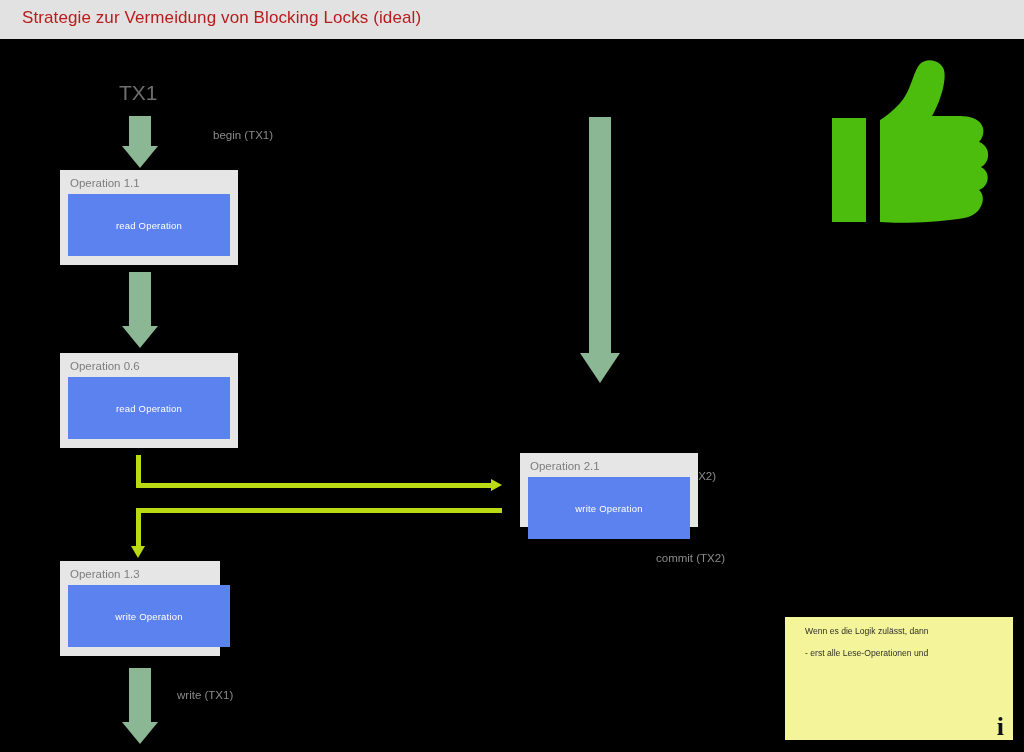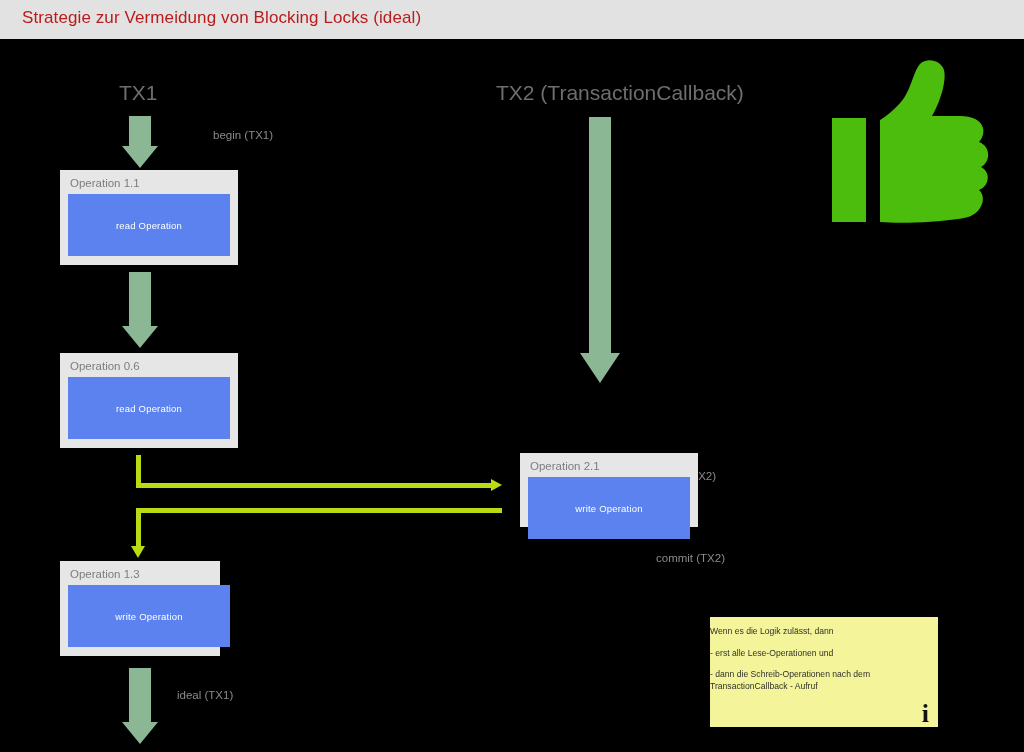--- a/index.html
+++ b/index.html
@@ -164,27 +164,27 @@
     position: absolute;
     left: 826px;
     top: 58px;
     width: 172px;
     height: 178px;
   }
 
   
   #note {
     position: absolute;
-    left: 710px;
+    left: 785px;
     top: 617px;
     width: 228px;
-    height: 110px;
+    height: 123px;
     background: #f4f59b;
     box-sizing: border-box;
-    padding: 9px 0;
+    padding: 9px 20px;
   }
   #note p {
     margin: 0 0 10px 0;
     font-size: 8.6px;
     line-height: 1.35;
     color: #30302a;
   }
   #note p:last-of-type { margin-bottom: 0; }
   #note-info-icon {
     position: absolute;
@@ -200,21 +200,20 @@
 </head>
 <body>
 
 <div id="page">
 
   <div id="header-bar">
     <div id="header-title">Strategie zur Vermeidung von Blocking Locks (ideal)</div>
   </div>
 
   <div id="tx1-title" class="column-title">TX1</div>
-  <div id="tx2-title" class="column-title">TX2 (TransactionCallback)</div>
 
   <div id="arrow-begin-tx1" class="sage-arrow">
     <div class="sage-shaft"></div>
     <div class="sage-head"></div>
   </div>
   <div id="lbl-begin-tx1" class="arrow-label">begin (TX1)</div>
 
   <div id="op11" class="op-card">
     <div class="op-card-label">Operation 1.1</div>
     <div class="op-inner">
@@ -246,21 +245,21 @@
     <div class="op-card-label">Operation 1.3</div>
     <div class="op-inner">
       <span>write Operation</span>
     </div>
   </div>
 
   <div id="arrow-commit-tx1" class="sage-arrow">
     <div class="sage-shaft"></div>
     <div class="sage-head"></div>
   </div>
-  <div id="lbl-commit-tx1" class="arrow-label">ideal (TX1)</div>
+  <div id="lbl-commit-tx1" class="arrow-label">write (TX1)</div>
 
   <div id="arrow-begin-tx2" class="sage-arrow">
     <div class="sage-shaft"></div>
     <div class="sage-head"></div>
   </div>
   <div id="lbl-begin-tx2" class="arrow-label">begin (TX2)</div>
 
   <div id="op21" class="op-card">
     <div class="op-card-label">Operation 2.1</div>
     <div class="op-inner">
@@ -274,17 +273,16 @@
       <rect x="6" y="60" width="34" height="104" fill="#4cbd0d"></rect>
       <path d="M54,164 L54,62 C54,62 68,54 78,40 C86,28 88,12 94,6 C101,-1 115,2 118,12 C121,24 113,46 106,58 L134,58 C146,58 155,62 157,70
                C159,78 153,84 153,84 C159,86 163,92 162,99 C161,106 155,109 155,109 C161,112 163,118 161,124 C159,130 153,132 153,132
                C158,136 158,144 154,150 C150,157 142,160 132,161 C110,164 76,166 54,164 Z" fill="#4cbd0d"></path>
     </svg>
   </div>
 
   <div id="note">
     <p>Wenn es die Logik zulässt, dann</p>
     <p>- erst alle Lese-Operationen und</p>
-    <p>- dann die Schreib-Operationen nach dem TransactionCallback - Aufruf</p>
     <div id="note-info-icon">i</div>
   </div>
 
 </div>
 
 </body></html>

